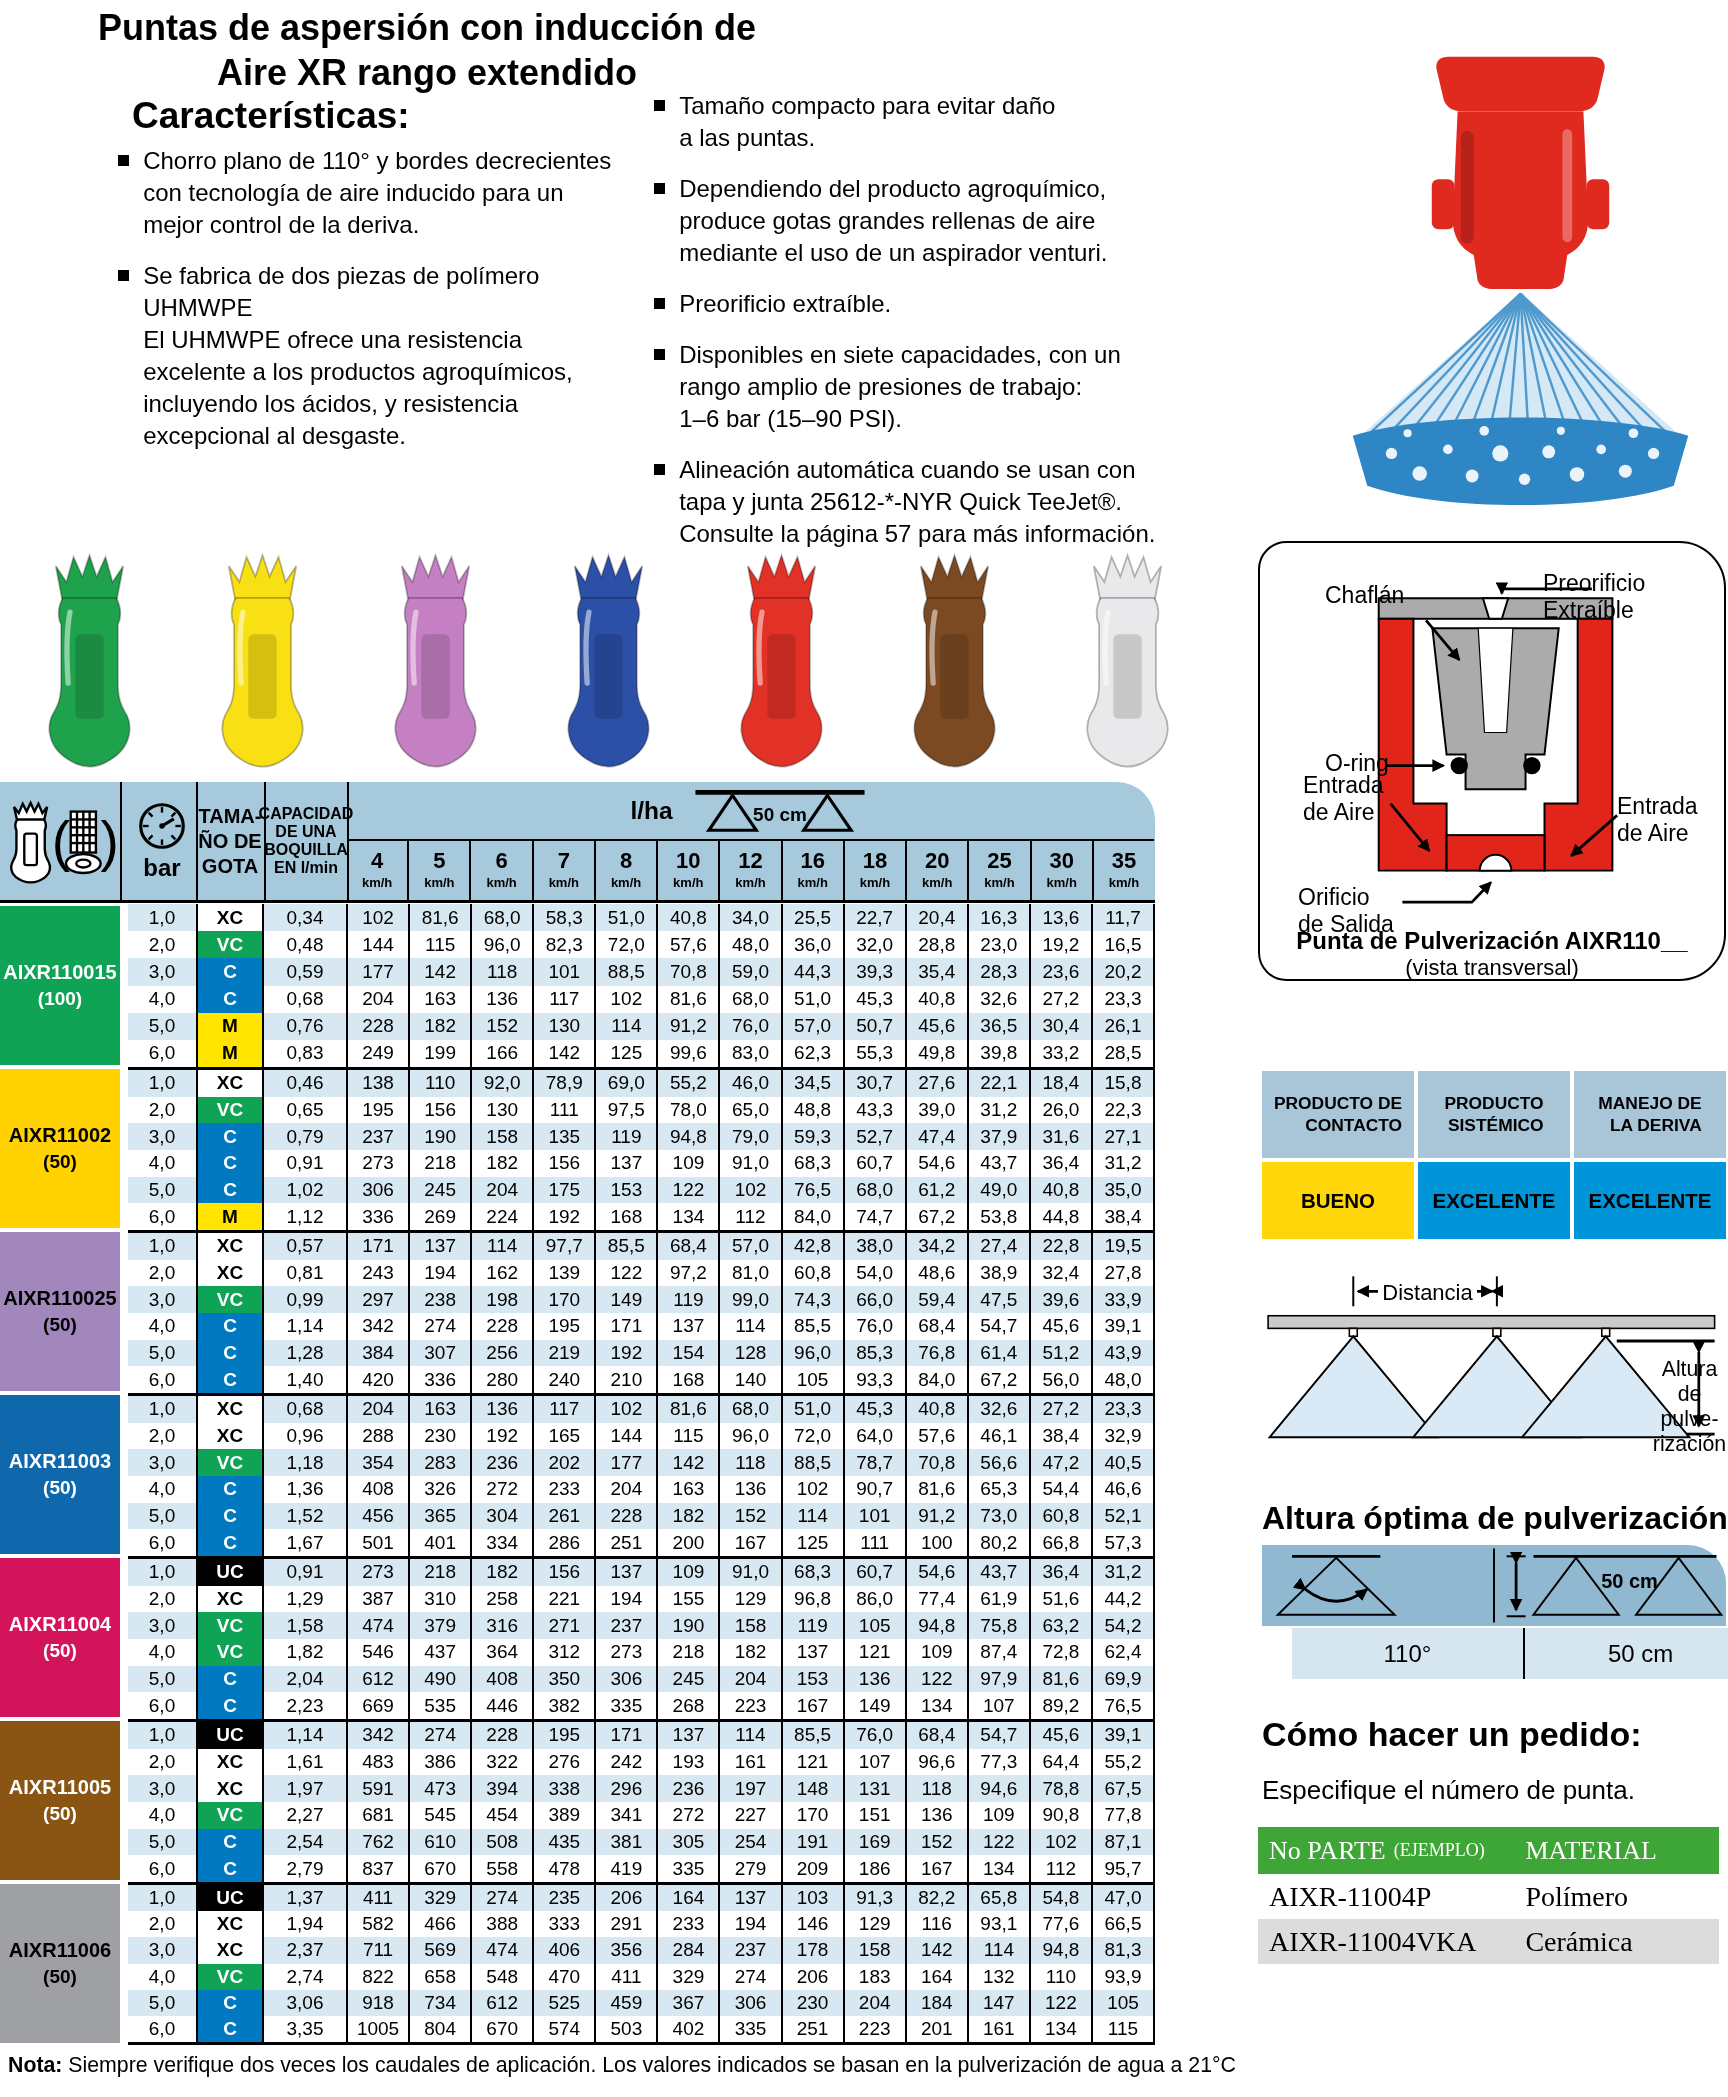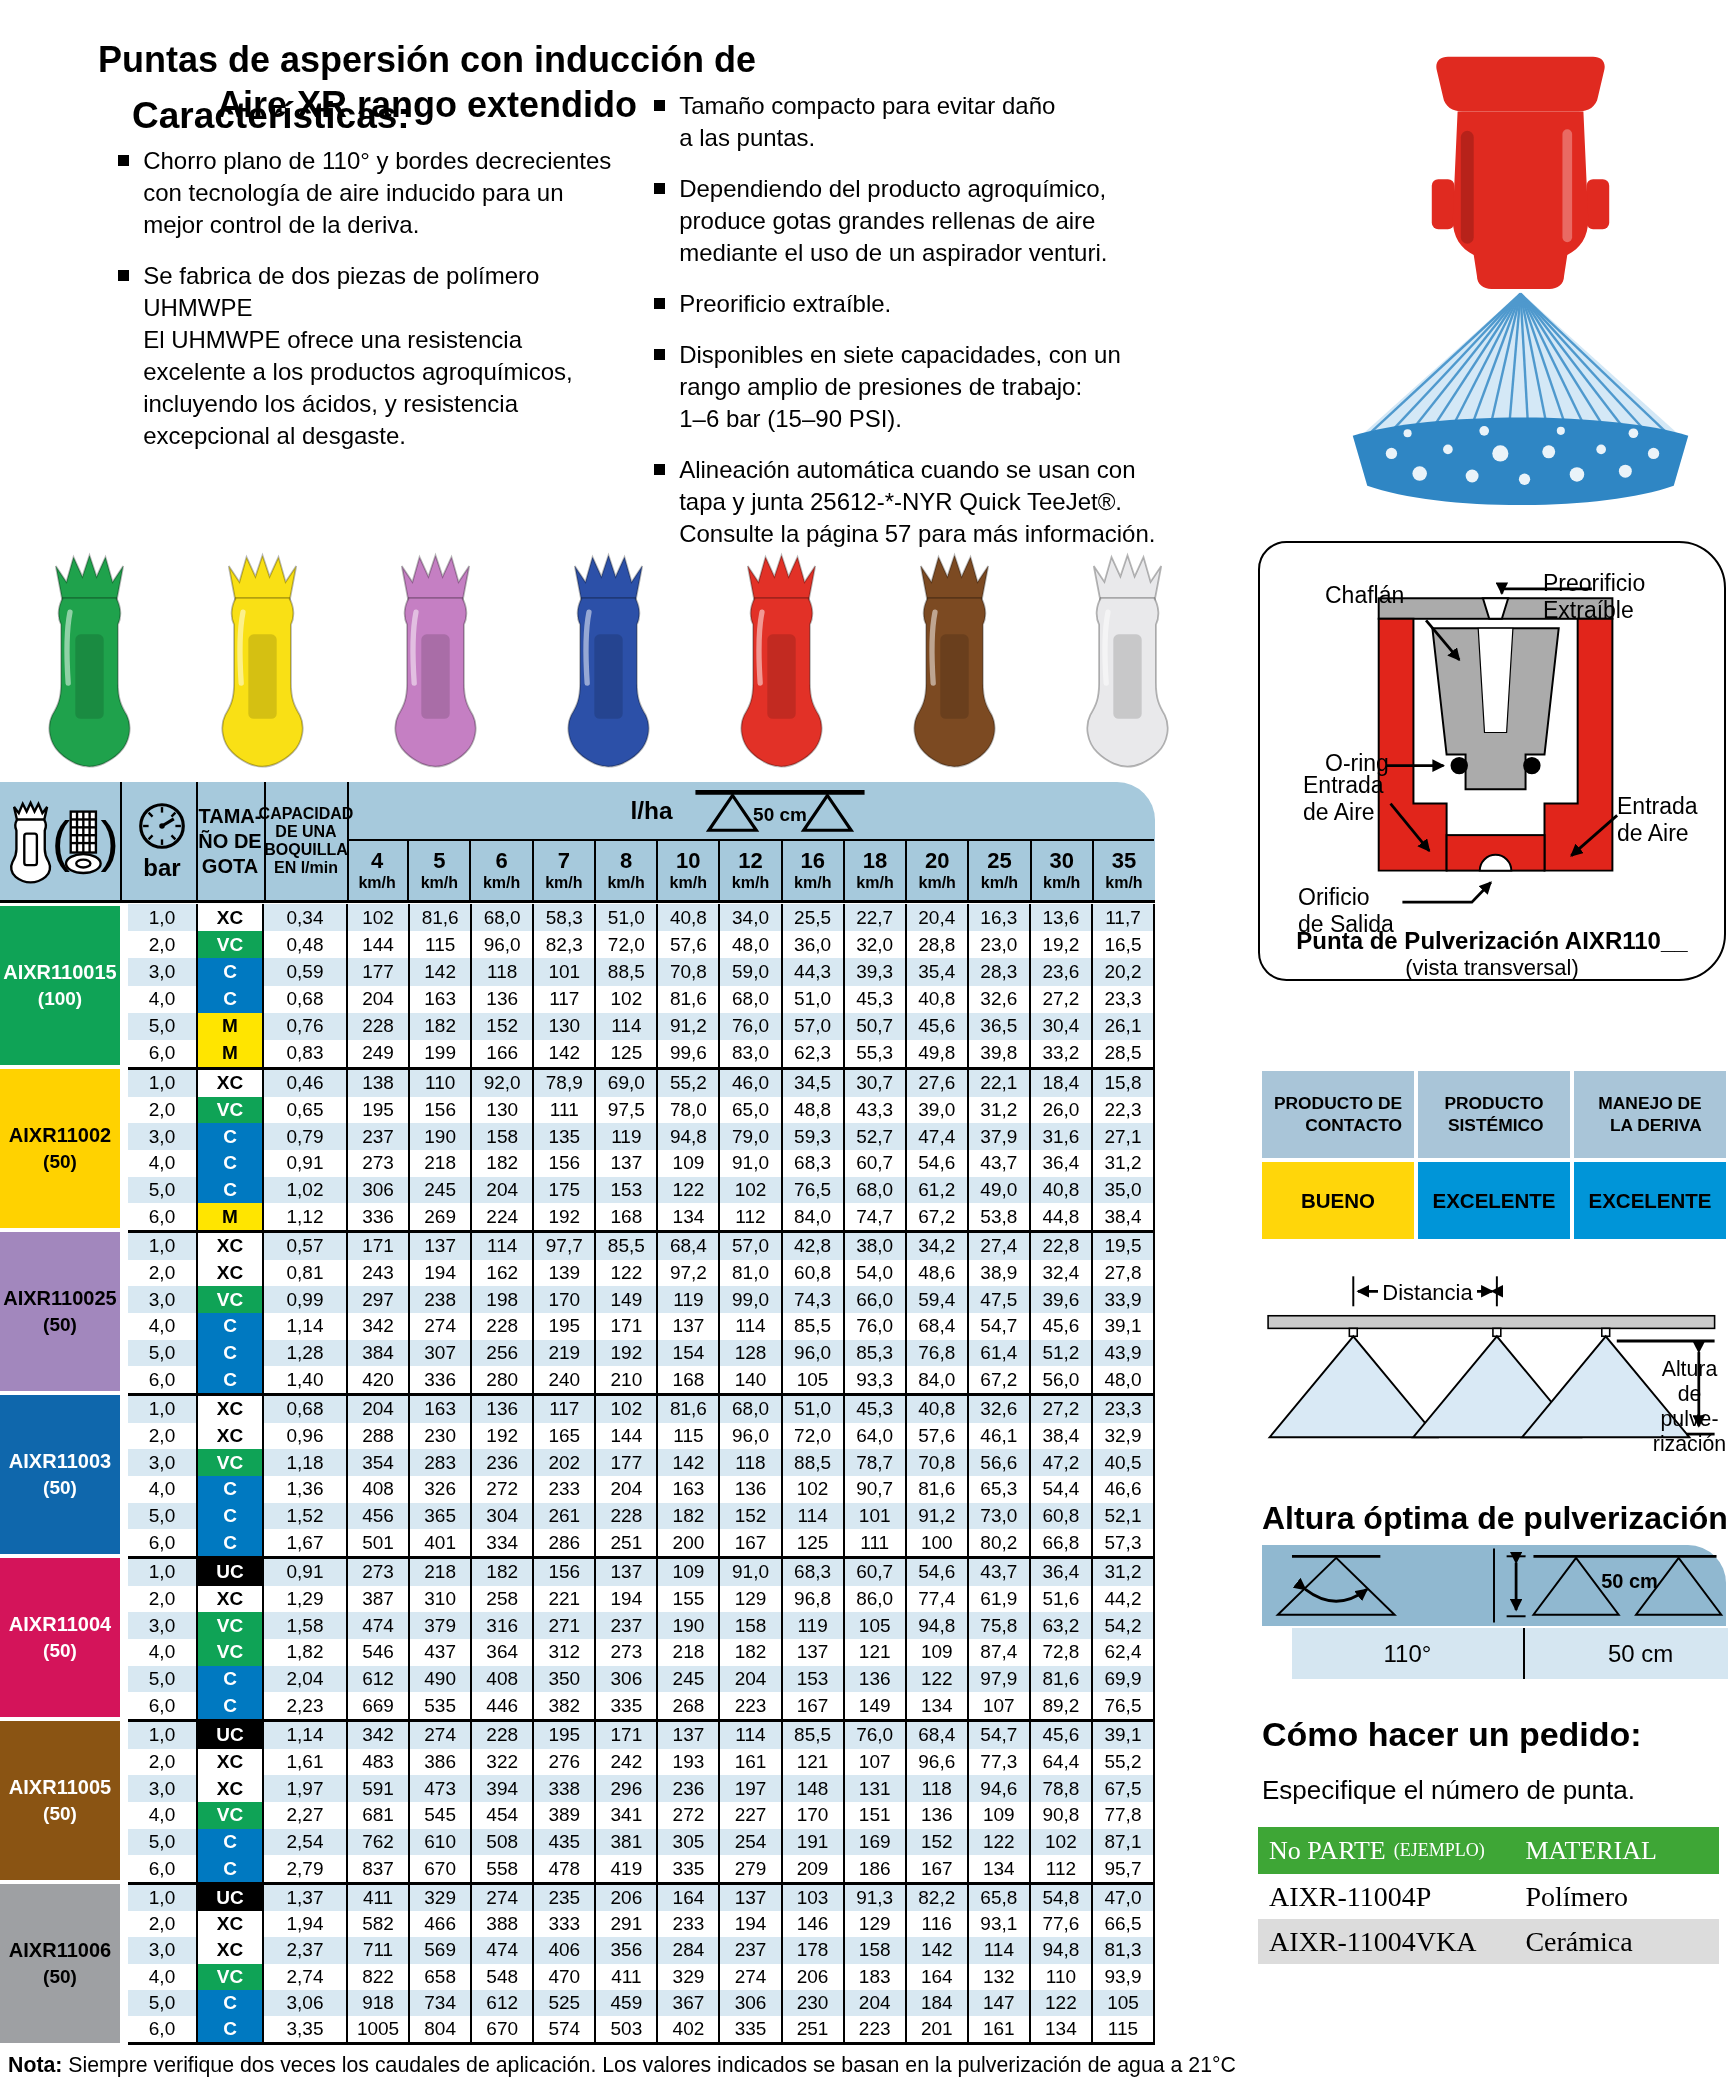--- a/index.html
+++ b/index.html
@@ -1,20 +1,20 @@
 <!DOCTYPE html>
 <html style="font-size:12.6px"><head>
 <meta charset="utf-8">
 <style>
   html,body{margin:0;padding:0;background:#fff;}
   .page{position:relative;width:1729px;height:2097px;background:#fff;overflow:hidden;
         font-family:"Liberation Sans",sans-serif;color:#000;}
   .abs{position:absolute;}
   
-  .title{left:32px;top:4.7px;width:790px;text-align:center;font-weight:bold;font-size:36px;line-height:45px;margin-top:32px;}
+  .title{left:32px;top:4.7px;width:790px;text-align:center;font-weight:bold;font-size:36px;line-height:45px;}
   .feat-heading{left:132px;top:95px;font-size:37px;font-weight:bold;}
   .feat-list{list-style:none;margin:0;padding:0;}
   .feat-item{display:flex;margin-bottom:19px;font-size:24px;line-height:32px;}
   .feat-sq{flex:0 0 11px;width:11px;height:11px;background:#000;margin:10.3px 14.2px 0 0;}
   .feat-text{white-space:pre-line;}
   .list-left{left:118px;top:145px;width:521px;}
   .list-right{left:654px;top:90px;width:553px;}
   
   .lineup{left:36px;top:547px;width:1145px;height:225px;display:flex;justify-content:space-between;align-items:flex-end;}
   .lineup svg{width:107px;height:222px;}
@@ -30,21 +30,21 @@
            font-size:20px;font-weight:bold;line-height:25px;text-align:center;white-space:pre-line;}
   .th-cap{position:absolute;left:264px;top:0;width:84px;height:118px;display:flex;align-items:center;justify-content:center;
           font-size:16px;font-weight:bold;line-height:18px;text-align:center;white-space:pre-line;}
   .th-speed{position:absolute;left:347px;top:0;width:807px;height:118px;border-radius:23px;}
   .lha-row{position:absolute;left:0;top:0;width:100%;height:57px;display:flex;align-items:center;justify-content:center;gap:16px;}
   .lha-label{font-size:24.5px;font-weight:bold;}
   .speed-row{position:absolute;left:0;top:57px;width:100%;height:62px;display:flex;border-top:2.4px solid #000;box-sizing:border-box;}
   .speed-cell{flex:1;display:flex;flex-direction:column;align-items:center;justify-content:center;}
   .speed-cell + .speed-cell{border-left:2.4px solid #000;}
   .speed-num{font-size:22px;font-weight:bold;line-height:24px;}
-  .speed-unit{font-size:16px;font-weight:bold;line-height:20.5px;}
+  .speed-unit{font-size:13px;font-weight:bold;line-height:20.5px;}
   .tbody{position:absolute;left:0;top:122px;width:1155px;}
   .block-row{display:flex;width:1155px;height:163px;}
   .block-label{flex:0 0 120px;margin:2.4px 0;display:flex;flex-direction:column;align-items:center;justify-content:center;text-align:center;}
   .block-name{font-size:20px;font-weight:bold;}
   .block-sub{font-size:19px;font-weight:bold;margin-top:4.7px;}
   .block-gutter{flex:0 0 8px;background:#fff;}
   .block-data{flex:1;display:flex;flex-direction:column;box-sizing:border-box;}
   .block-data.bt{border-top:3.2px solid #000;}
   .block-data.bb{border-bottom:3.2px solid #000;}
   .data-row{flex:1;display:flex;}

